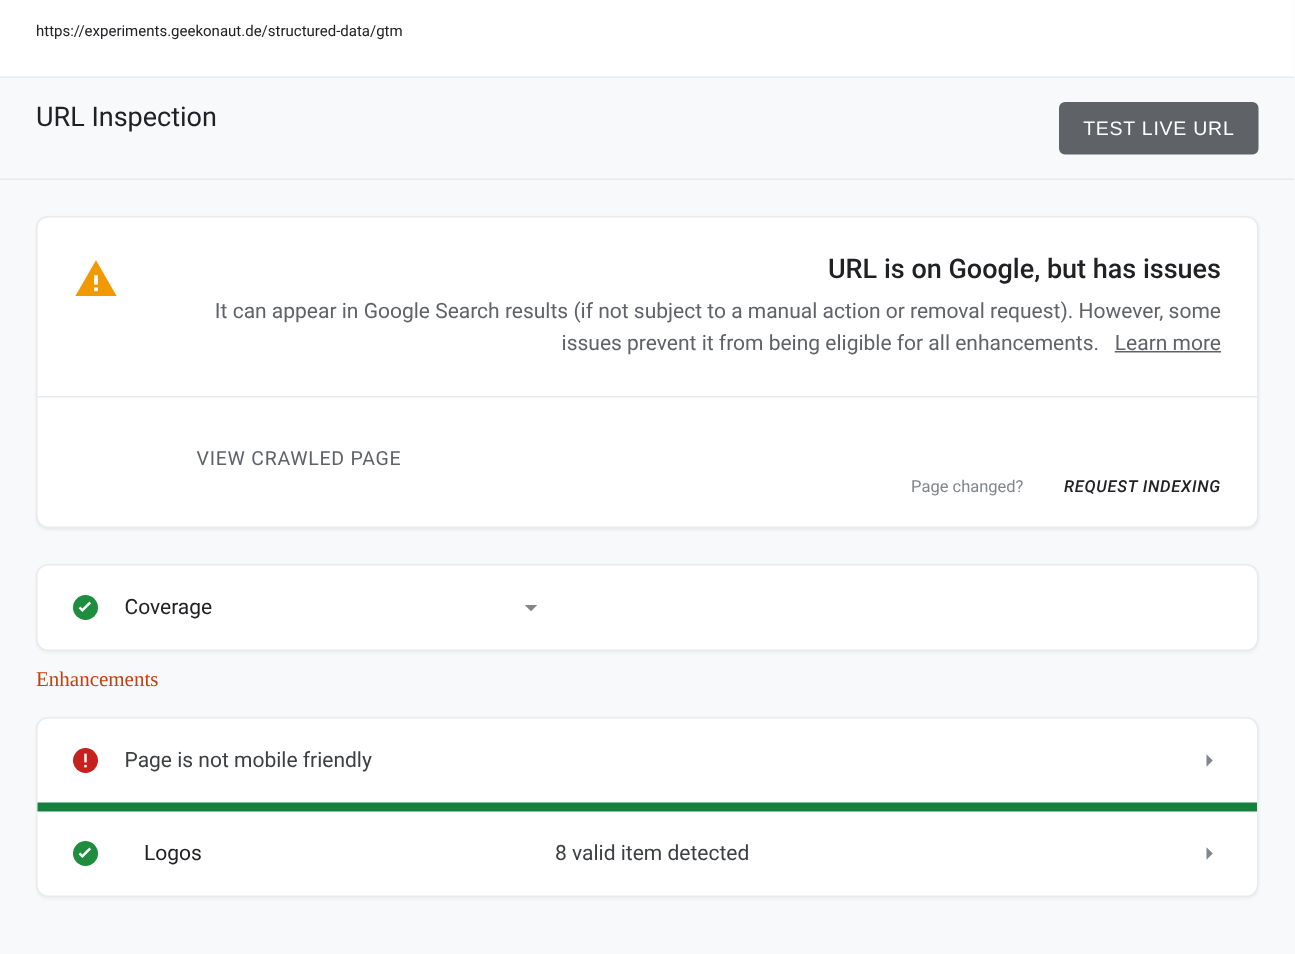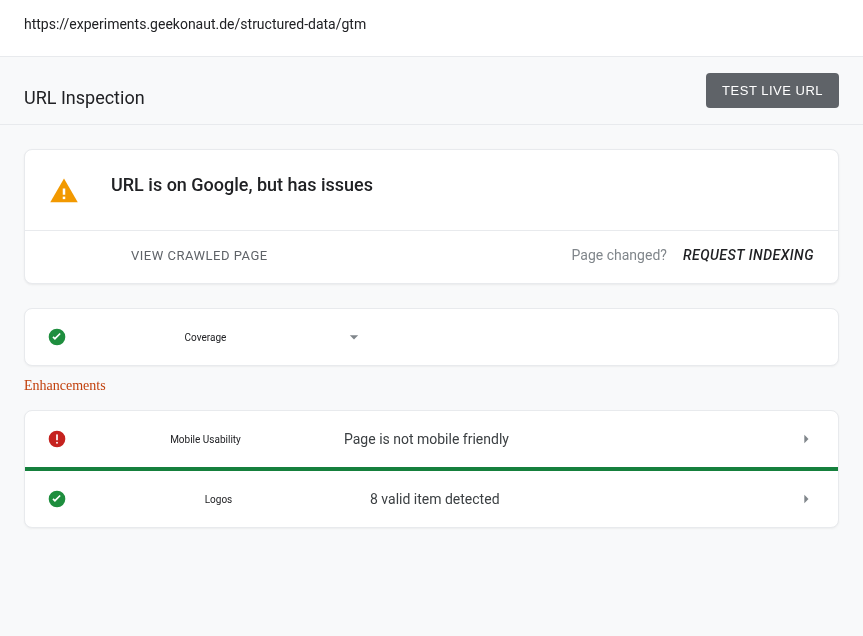--- a/index.html
+++ b/index.html
@@ -6,26 +6,26 @@
     body {
       font-family: Roboto, "Helvetica Neue", Arial, sans-serif;
       background: #f8f9fa;
       width: 863px;
       color: #3c4043;
     }
     .url-bar {
       background: #fff;
       padding: 16px 24px 24px;
       border-bottom: 1px solid #e8eaed;
-      font-size: 14px;
+      font-size: 10px;
       color: #202124;
     }
     .header {
       display: flex;
-      align-items: flex-end;
+      align-items: flex-start;
       justify-content: space-between;
       padding: 16px 24px;
       background: #f8f9fa;
       border-bottom: 1px solid #e8eaed;
     }
     .page-title {
       font-size: 18px;
       font-weight: 400;
       color: #202124;
     }
@@ -47,20 +47,21 @@
       background: #fff;
       border: 1px solid #e8eaed;
       border-radius: 8px;
       margin-bottom: 24px;
       box-shadow: 0 1px 2px rgba(60,64,67,0.08);
     }
     .card-body {
       padding: 24px 24px 24px 24px;
       display: flex;
       gap: 32px;
+      text-align: right;
     }
     .triangle-icon {
       width: 30px;
       height: 30px;
       flex-shrink: 0;
       margin-top: 2px;
     }
     .card-text {
       flex: 1;
     }
@@ -90,22 +91,23 @@
     .footer-left {
       font-size: 13px;
       font-weight: 400;
       letter-spacing: 0.5px;
       color: #5f6368;
       cursor: pointer;
     }
     .footer-right {
       display: flex;
       align-items: center;
-      gap: 16px;
-      font-size: 14px;
+      gap: 27px;
+      font-size: 11px;
+      margin-top: 37px;
     }
     .page-changed {
       color: #80868b;
     }
     .request-indexing {
       font-weight: 500;
       letter-spacing: 0.5px;
       color: #202124;
       cursor: pointer;
       font-style: italic;
@@ -118,37 +120,36 @@
       box-shadow: 0 1px 2px rgba(60,64,67,0.06);
     }
     .row {
       display: flex;
       align-items: center;
       padding: 18px 22px;
       gap: 16px;
       cursor: pointer;
     }
     .row + .row {
-      border-top: 4px solid #15803d;
+      border-top: 6px solid #15803d;
       gap: 29px;
     }
     .status-icon {
       width: 20px;
       height: 20px;
       flex-shrink: 0;
       display: flex;
       align-items: center;
       justify-content: center;
     }
     .row-label {
-      font-size: 10px;
+      font-size: 14px;
       color: #202124;
       width: 245px;
       flex-shrink: 0;
-      text-align: center;
     }
     .row-value {
       font-size: 14px;
       color: #3c4043;
       flex: 1;
     }
     .row-chevron {
       color: #80868b;
       width: 20px;
       height: 20px;
@@ -178,20 +179,25 @@
     <div class="card-body">
       <div class="triangle-icon">
         <svg viewBox="0 0 24 24" width="30" height="30">
           <path fill="#f29900" d="M1 21h22L12 2 1 21z"></path>
           <rect x="11" y="10" width="2" height="5" fill="#fff"></rect>
           <rect x="11" y="16.5" width="2" height="2" fill="#fff"></rect>
         </svg>
       </div>
       <div class="card-text">
         <div class="card-title">URL is on Google, but has issues</div>
+        <div class="card-desc">
+          <span>It can appear in Google Search results (if not subject to a manual action or removal request). However, some issues prevent it from being eligible for all enhancements.</span>
+          <span>&nbsp;</span>
+          <a class="learn-more">Learn more</a>
+        </div>
       </div>
     </div>
     <div class="card-footer">
       <div class="footer-left">VIEW CRAWLED PAGE</div>
       <div class="footer-right">
         <span class="page-changed">Page changed?</span>
         <span class="request-indexing">REQUEST INDEXING</span>
       </div>
     </div>
   </div>
@@ -217,21 +223,20 @@
 
   <div class="row-card">
     <div class="row">
       <div class="status-icon">
         <svg viewBox="0 0 24 24" width="20" height="20">
           <circle cx="12" cy="12" r="10" fill="#c5221f"></circle>
           <rect x="11" y="6.5" width="2" height="7" fill="#fff"></rect>
           <rect x="11" y="15.5" width="2" height="2" fill="#fff"></rect>
         </svg>
       </div>
-      <div class="row-label">Mobile Usability</div>
       <div class="row-value">Page is not mobile friendly</div>
       <div class="row-chevron">
         <svg viewBox="0 0 24 24" width="20" height="20">
             <path fill="#80868b" d="M10 7l5 5-5 5z"></path>
           </svg>
       </div>
     </div>
     <div class="row">
       <div class="status-icon">
         <svg viewBox="0 0 24 24" width="20" height="20">

